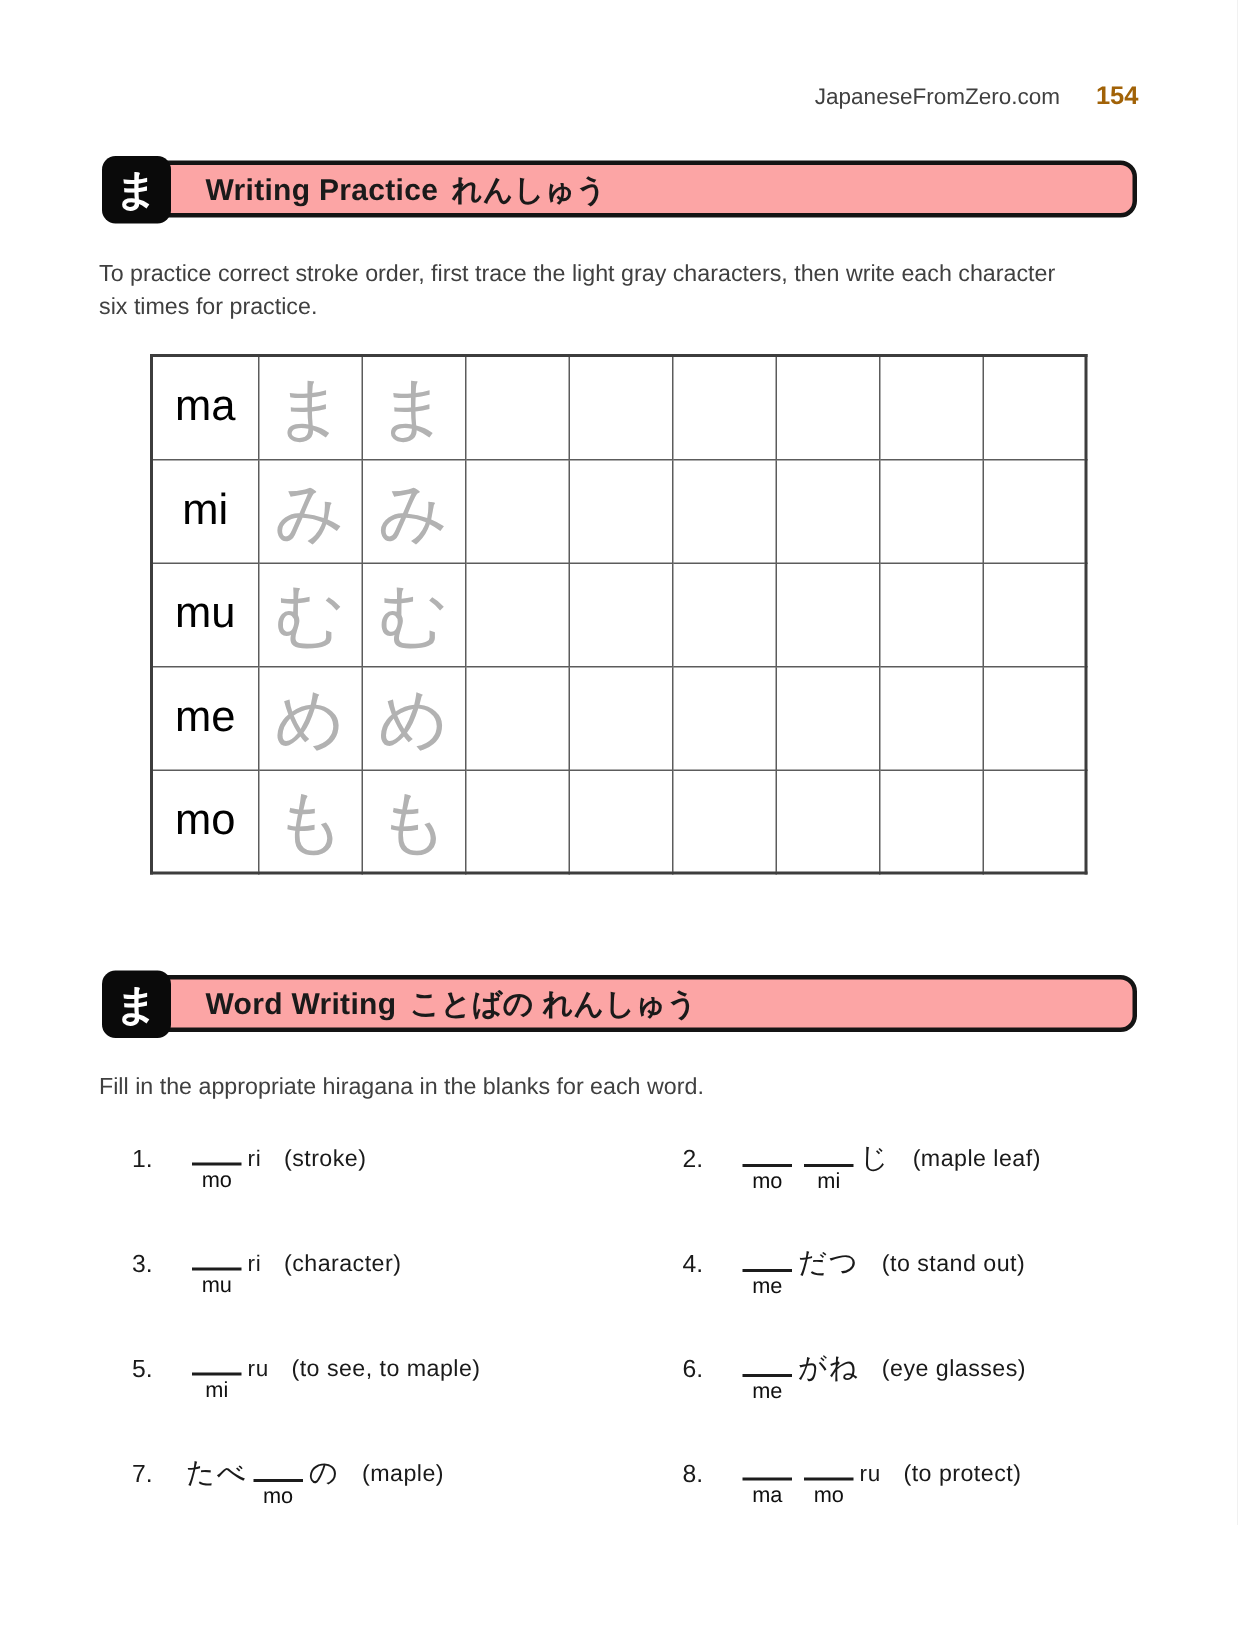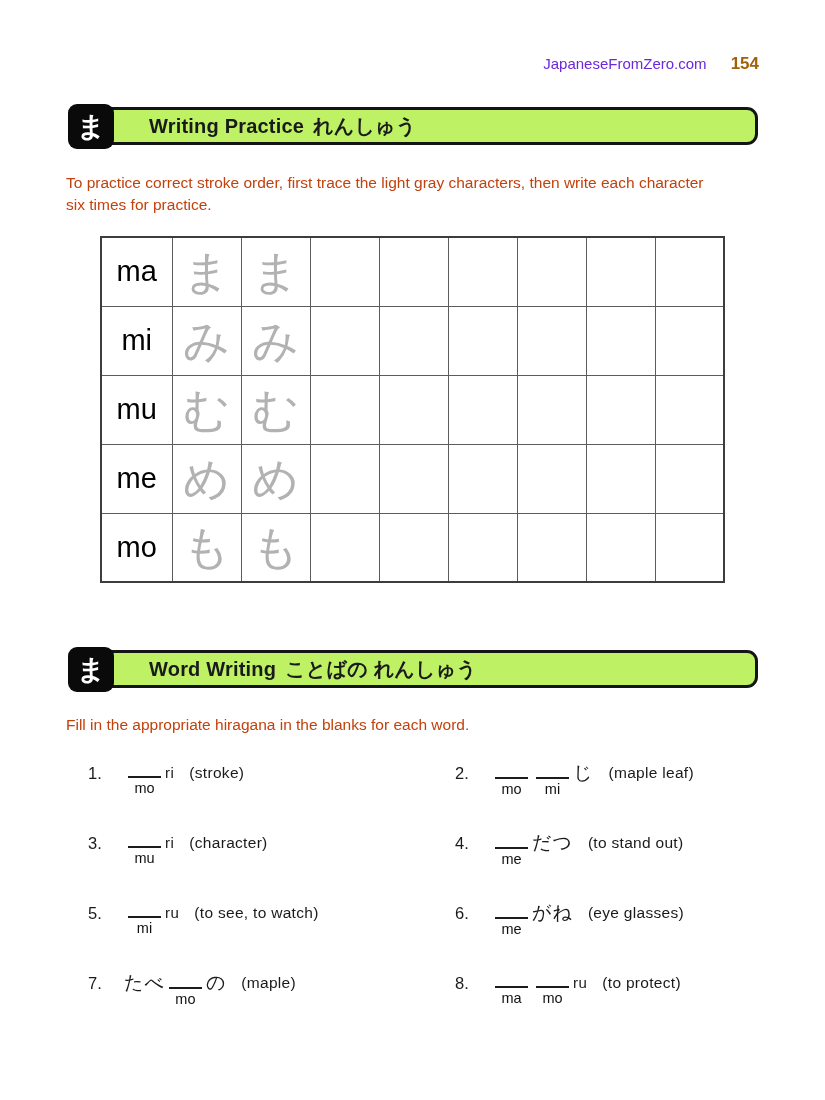--- a/index.html
+++ b/index.html
@@ -17,34 +17,34 @@
 
   
   .page-header {
     position: absolute;
     top: 54px;
     right: 66px;
     display: flex;
     align-items: baseline;
     gap: 24px;
   }
-  .page-header .site { font-size: 15px; color: #6d28d9; }
+  .page-header .site { font-size: 15px; color: #404040; }
   .page-header .pagenum { font-size: 17px; font-weight: 700; color: #a16207; }
 
   
   .banner { position: absolute; left: 68px; width: 690px; height: 45px; }
   #banner-writing { top: 104px; }
   #banner-word    { top: 647px; }
   .banner .pill {
     position: absolute;
-    left: 20px; right: 0; top: 3px;
+    left: 8px; right: 0; top: 3px;
     height: 38px;
     border: 3px solid #141414;
     border-radius: 11px;
-    background: #bef264;
+    background: #fca5a5;
     display: flex;
     align-items: center;
     padding-left: 58px;
   }
   .banner .badge {
     position: absolute;
     left: 0; top: 0;
     width: 46px; height: 45px;
     background: #0a0a0a;
     border-radius: 9px;
@@ -59,21 +59,21 @@
   .banner .title { font-size: 20px; font-weight: 700; white-space: nowrap; letter-spacing: .2px; }
   .banner .title .jp { margin-left: 9px; }
 
   
   .instructions {
     position: absolute;
     left: 66px;
     width: 706px;
     font-size: 15.5px;
     line-height: 1.42;
-    color: #c2410c;
+    color: #404040;
     white-space: pre-line;
   }
   #instr-writing { top: 172px; }
   #instr-word    { top: 714px; }
 
   
   .trace-table {
     position: absolute;
     left: 100px;
     top: 236px;
@@ -266,21 +266,21 @@
         <span class="meaning">(to stand out)</span>
       </div>
       <div class="item">
         <span class="num">5.</span>
         <span class="parts">
           <span class="blank">
             <span class="hint">mi</span>
           </span>
           <span class="ptext">ru</span>
         </span>
-        <span class="meaning">(to see, to watch)</span>
+        <span class="meaning">(to see, to maple)</span>
       </div>
       <div class="item">
         <span class="num">6.</span>
         <span class="parts">
           <span class="blank">
             <span class="hint">me</span>
           </span>
           <span class="ptext kana">がね</span>
         </span>
         <span class="meaning">(eye glasses)</span>

